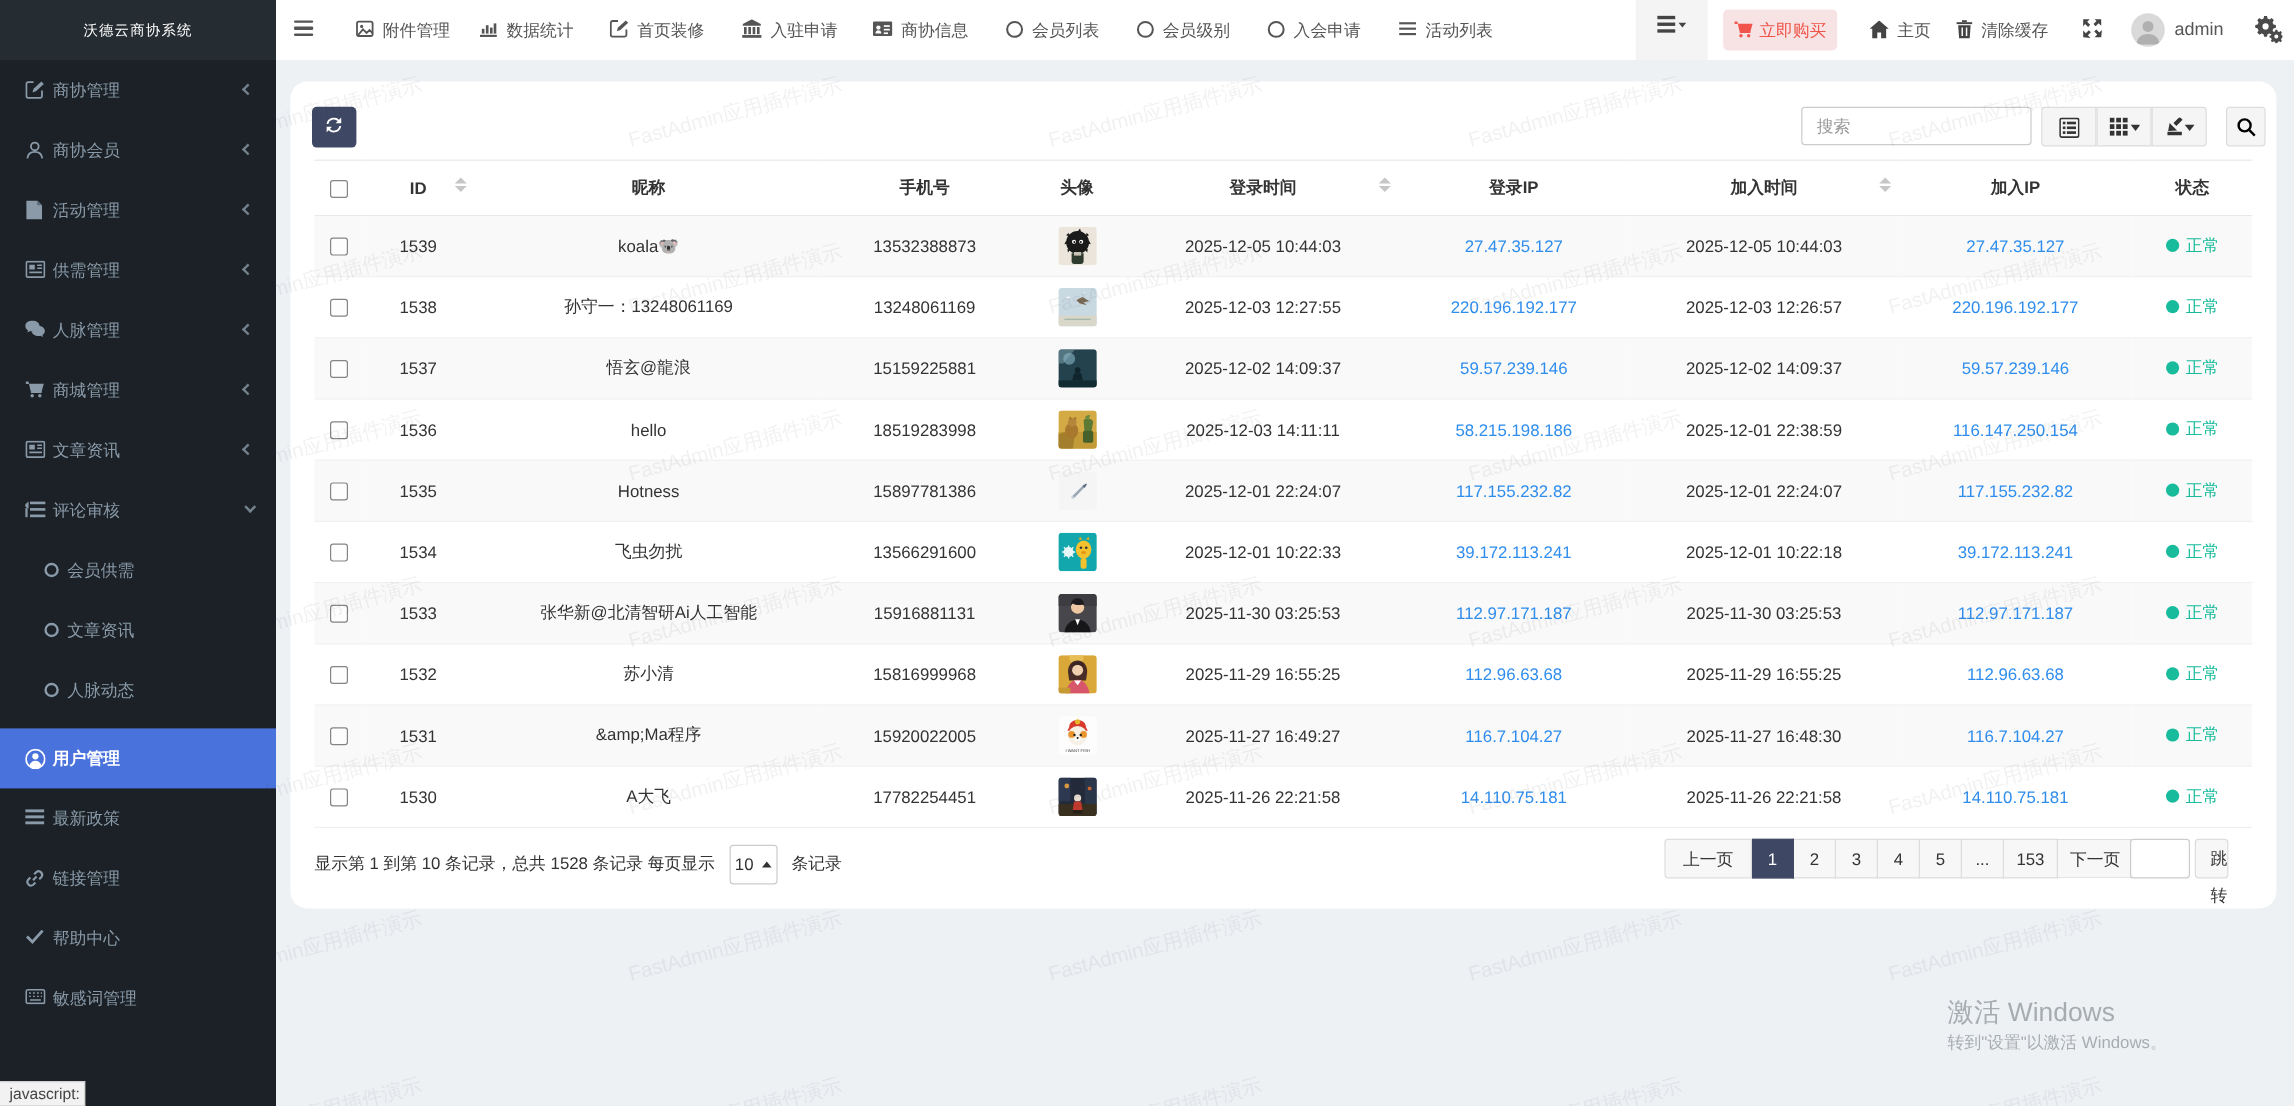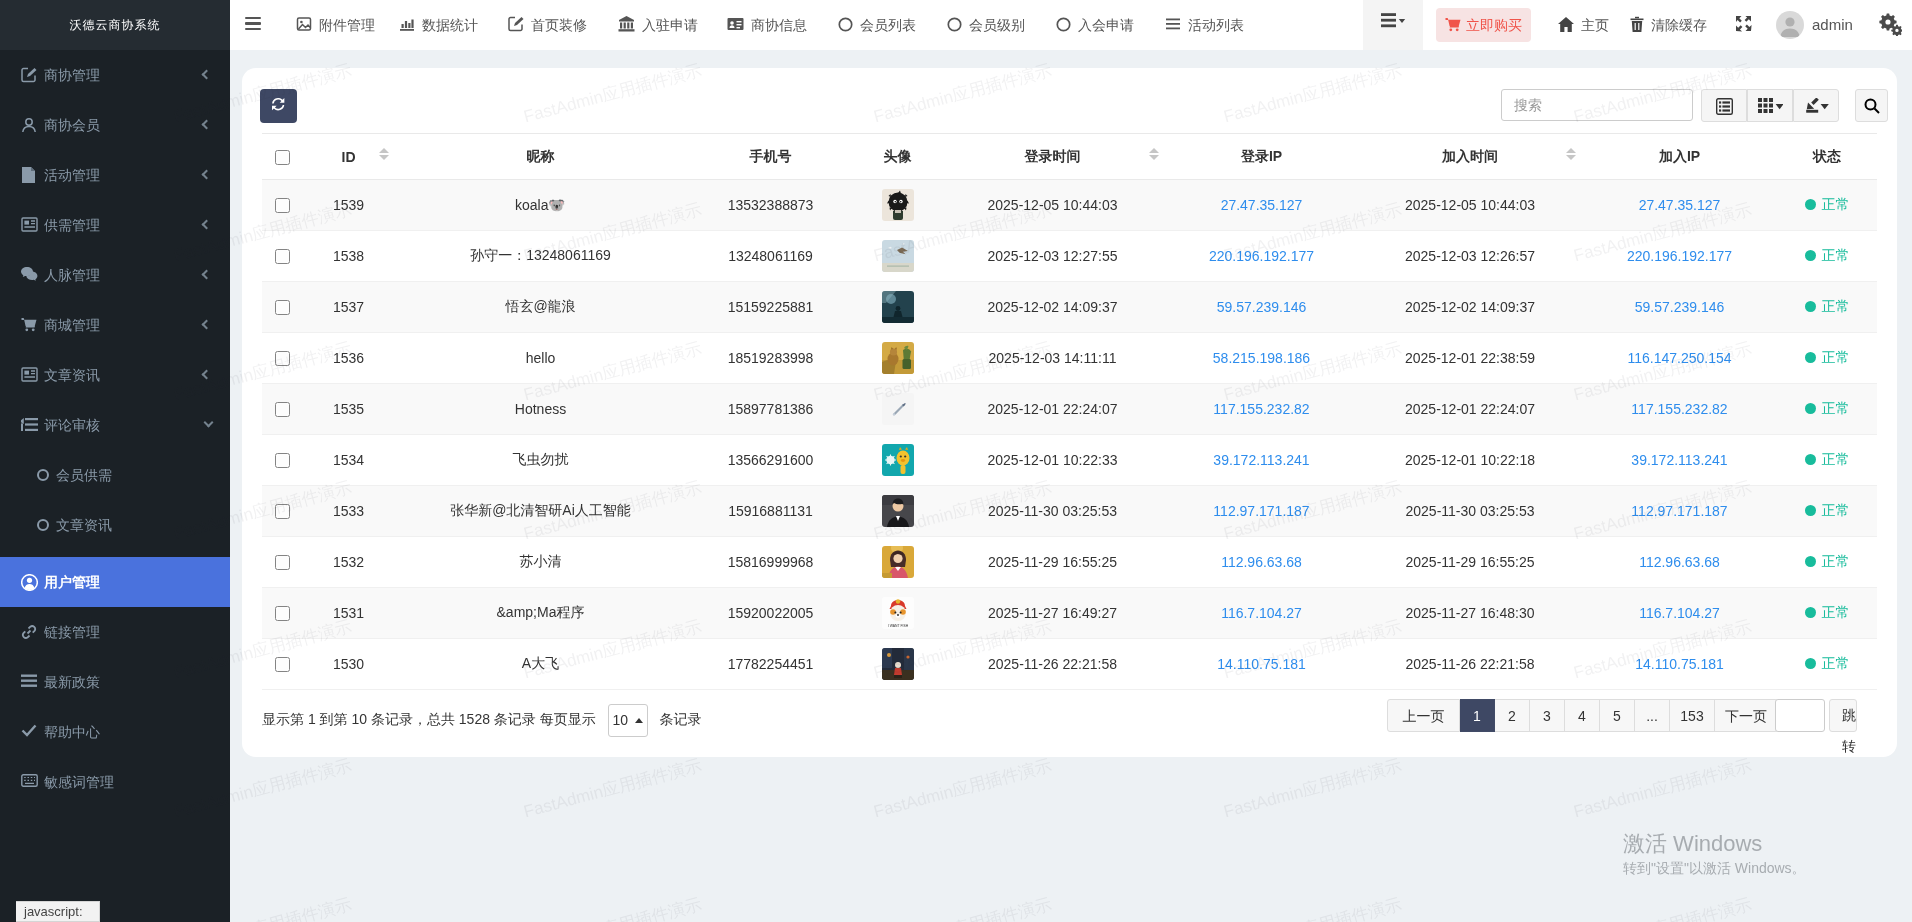--- a/index.html
+++ b/index.html
@@ -65,22 +65,22 @@
 #pager .pg.last{border-radius:0 3px 3px 0;}
 #pager .pg.act{background:#3e4864;color:#fff;border-color:#414b66;}
 #jumpin{position:absolute;left:1533px;top:631px;width:50px;height:33px;border:1px solid #ccc;border-radius:3px;background:#fff;}
 #jumpbtn{position:absolute;left:1587px;top:631px;width:28px;height:33px;border:1px solid #ddd;border-radius:3px;background:#f7f7f7;text-align:right;line-height:31px;}
 
 #wm{position:absolute;left:0;top:0;width:1912px;height:922px;z-index:50;pointer-events:none;}
 .w{position:absolute;font-size:17px;color:rgba(40,50,60,0.065);transform:rotate(-15deg);transform-origin:center;white-space:nowrap;}
 
 #act1{position:absolute;left:1623px;top:829px;font-size:22px;color:rgba(110,115,120,0.55);z-index:5;}
 #act2{position:absolute;left:1623px;top:860px;font-size:14px;color:rgba(110,115,120,0.55);z-index:5;}
-#jstip{position:absolute;left:16px;top:901px;height:21px;background:#f2f2f2;border:1px solid #d5d5d5;border-left:none;
-  font-size:13px;color:#444;line-height:19px;padding:0 16px 0 8px;z-index:60;}
+#jstip{position:absolute;left:0;top:901px;height:21px;background:#f2f2f2;border:1px solid #d5d5d5;border-left:none;
+  font-size:13px;color:#444;line-height:19px;padding:0 3px 0 8px;z-index:60;}
 </style>
 </head>
 <body>
 <div id="topbar">
   <div id="logo">沃德云商协系统</div>
   <div id="hamb">
       <div></div>
       <div></div>
       <div></div>
     </div>
@@ -214,41 +214,42 @@
         <svg width="17" height="15" viewBox="0 0 17 15" fill="#8a9aa9">
           <rect x="4" y="1" width="13" height="2.2"></rect>
           <rect x="4" y="6.4" width="13" height="2.2"></rect>
           <rect x="4" y="11.8" width="13" height="2.2"></rect>
           <path d="M2.8 1v6l-2.8-1.7v-2z"></path>
           <rect x="0" y="6.4" width="2" height="7.6"></rect>
         </svg>
       </span>评论审核<span class="chev dn"></span></div>
   <div class="subitem"><span class="ring"></span>会员供需</div>
   <div class="subitem"><span class="ring"></span>文章资讯</div>
+  <div class="subitem"><span class="ring"></span>人脉动态</div>
   <div class="sitem active"><span class="sicon">
         <svg width="17" height="17" viewBox="0 0 17 17">
           <circle cx="8.5" cy="8.5" r="7.8" fill="none" stroke="#fff" stroke-width="1.5"></circle>
           <circle cx="8.5" cy="6.3" r="2.6" fill="#fff"></circle>
           <path d="M3.5 14.2c.6-2.8 2.6-4.3 5-4.3s4.4 1.5 5 4.3a7.8 7.8 0 0 1-10 0z" fill="#fff"></path>
         </svg>
       </span>用户管理</div>
   <div class="sitem"><span class="sicon">
+        <svg width="16" height="14" viewBox="0 0 16 14" fill="#8a9aa9">
+          <rect x="0" y="0.5" width="16" height="2.4"></rect>
+          <rect x="0" y="5.5" width="16" height="2.4"></rect>
+          <rect x="0" y="10.5" width="16" height="2.4"></rect>
+        </svg>
+      </span>最新政策</div>
+  <div class="sitem"><span class="sicon">
         <svg width="16" height="16" viewBox="0 0 16 16" fill="none" stroke="#8a9aa9" stroke-width="1.8">
           <path d="M6.5 9.5l3-3"></path>
           <path d="M7.5 4.5l1.8-1.8a3 3 0 0 1 4.2 4.2L11.7 8.7"></path>
           <path d="M8.5 11.5l-1.8 1.8a3 3 0 0 1-4.2-4.2l1.8-1.8"></path>
         </svg>
       </span>链接管理</div>
-  <div class="sitem"><span class="sicon">
-        <svg width="16" height="14" viewBox="0 0 16 14" fill="#8a9aa9">
-          <rect x="0" y="0.5" width="16" height="2.4"></rect>
-          <rect x="0" y="5.5" width="16" height="2.4"></rect>
-          <rect x="0" y="10.5" width="16" height="2.4"></rect>
-        </svg>
-      </span>最新政策</div>
   <div class="sitem"><span class="sicon">
         <svg width="16" height="13" viewBox="0 0 16 13" fill="none" stroke="#8a9aa9" stroke-width="2.4">
           <path d="M1.5 6.5l4.5 4.5L14.5 1.5"></path>
         </svg>
       </span>帮助中心</div>
   <div class="sitem"><span class="sicon">
         <svg width="17" height="13" viewBox="0 0 17 13" fill="none" stroke="#8a9aa9" stroke-width="1.4">
           <rect x="0.8" y="0.8" width="15.4" height="11.4" rx="1.5"></rect>
           <path d="M3.2 3.5h1.5M6.5 3.5h1.5M9.8 3.5h1.5M13 3.5h1M3.2 6.3h1.5M6.5 6.3h1.5M9.8 6.3h1.5M13 6.3h1M4 9.3h9" stroke-width="1.2"></path>
         </svg>

